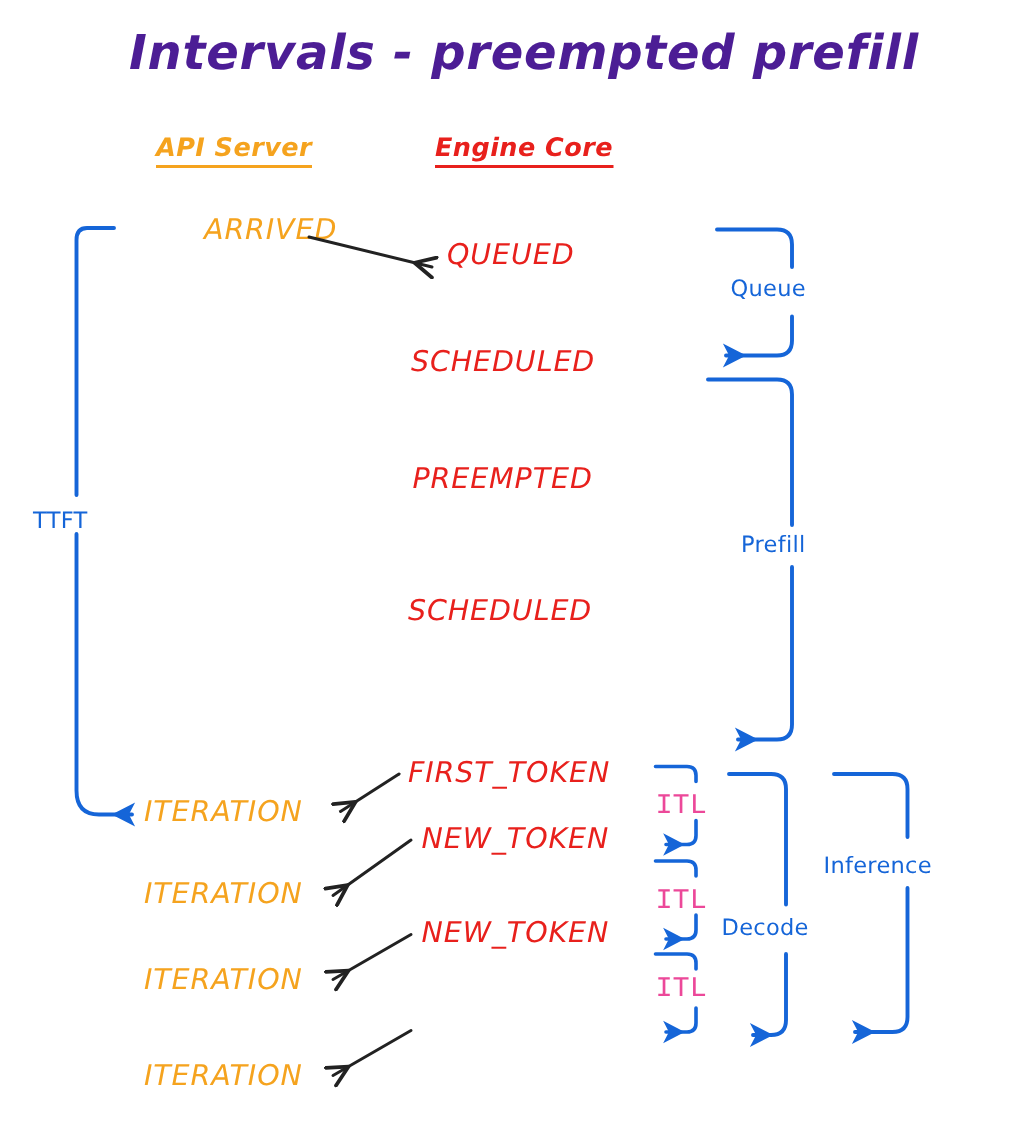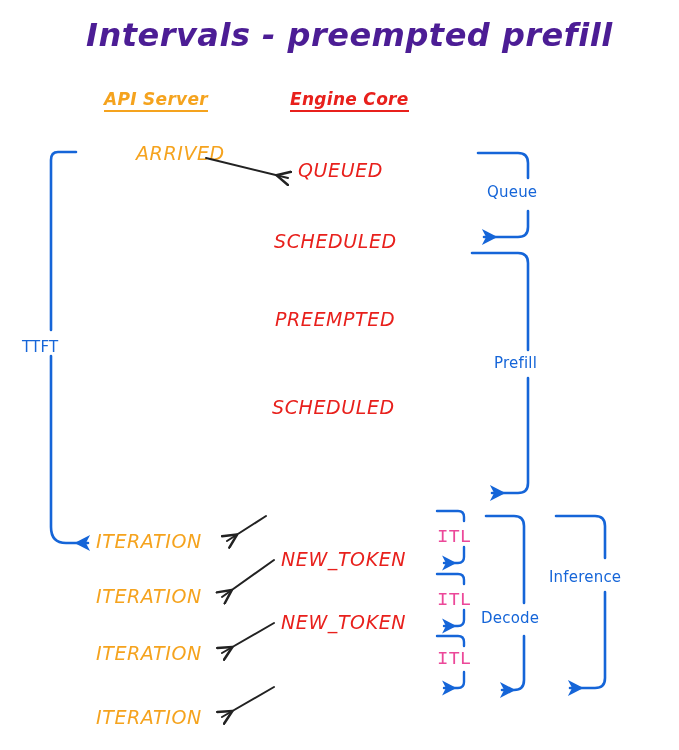--- a/index.html
+++ b/index.html
@@ -90,20 +90,21 @@
   <div class="lbl state state-orange" style="left:103px; top:142px;margin-left:33px;">ARRIVED</div>
   <div class="lbl state state-orange" style="left:96px; top:530px;">ITERATION</div>
   <div class="lbl state state-orange" style="left:96px; top:585px;">ITERATION</div>
   <div class="lbl state state-orange" style="left:96px; top:642px;">ITERATION</div>
   <div class="lbl state state-orange" style="left:96px; top:706px;">ITERATION</div>
 
   <div class="lbl state state-red" style="left:298px; top:159px;">QUEUED</div>
   <div class="lbl state state-red" style="left:274px; top:230px;">SCHEDULED</div>
   <div class="lbl state state-red" style="left:275px; top:308px;">PREEMPTED</div>
   <div class="lbl state state-red" style="left:272px; top:396px;">SCHEDULED</div>
+  <div class="lbl state state-red" style="left:272px; top:504px;">FIRST_TOKEN</div>
   <div class="lbl state state-red" style="left:281px; top:548px;">NEW_TOKEN</div>
   <div class="lbl state state-red" style="left:281px; top:611px;">NEW_TOKEN</div>
 
   <div class="lbl interval" style="left:22px; top:338px;">TTFT</div>
   <div class="lbl interval" style="left:487px; top:183px;">Queue</div>
   <div class="lbl interval" style="left:494px; top:354px;">Prefill</div>
   <div class="lbl interval" style="left:481px; top:609px;">Decode</div>
   <div class="lbl interval" style="left:549px; top:568px;">Inference</div>
 
   <div class="lbl interval-sm" style="left:437px; top:526px;">ITL</div>

